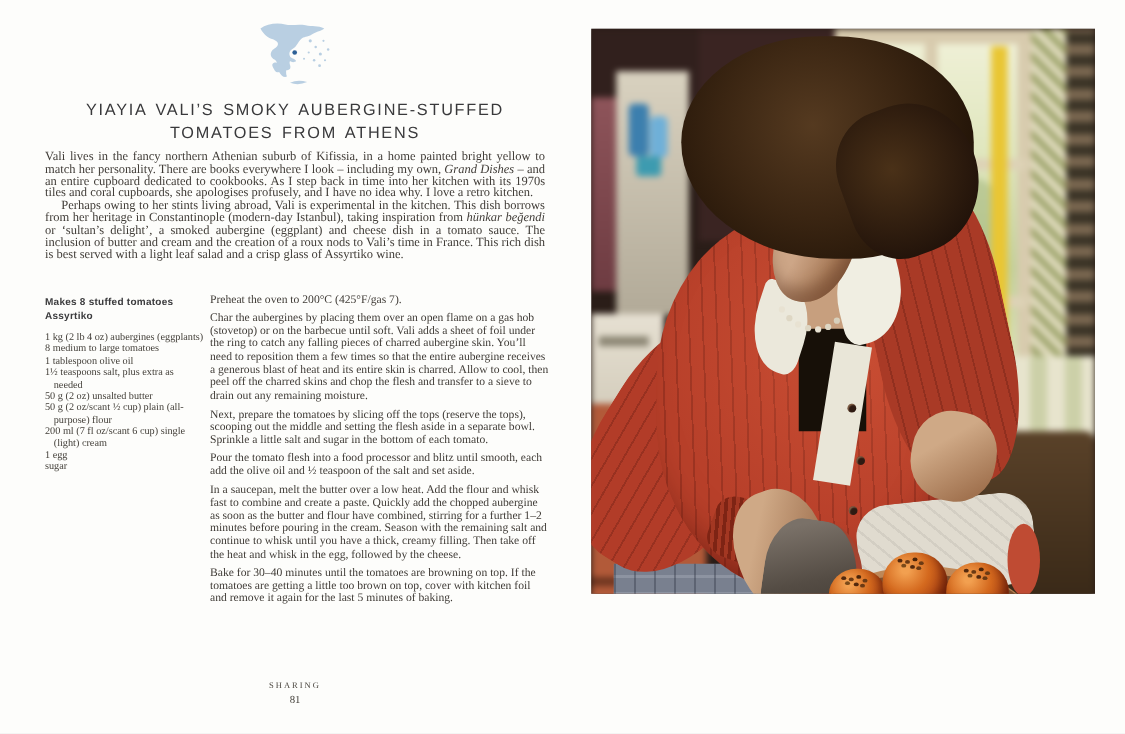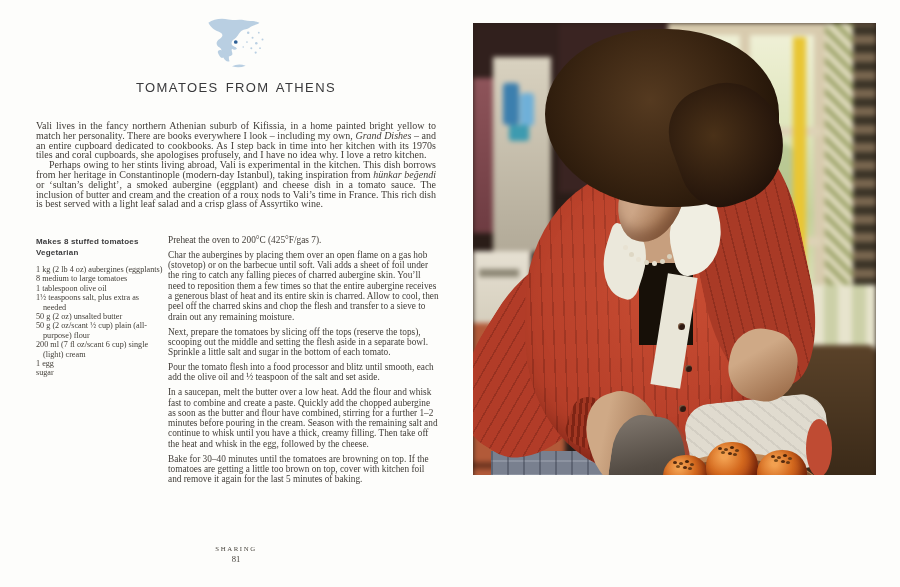--- a/index.html
+++ b/index.html
@@ -178,32 +178,33 @@
           <circle fill="#b9cfe2" cx="90" cy="62" r="1.8"></circle>
         <circle fill="#b9cfe2" cx="97" cy="55" r="1.4"></circle>
           <circle fill="#b9cfe2" cx="70" cy="53" r="1.3"></circle>
         <circle fill="#b9cfe2" cx="95" cy="30" r="1.4"></circle>
           <circle fill="#b9cfe2" cx="101" cy="41" r="1.6"></circle>
         <circle fill="#2d6096" cx="58" cy="45" r="3"></circle>
       </svg>
     </div>
 
     <div class="title">
+      <div>YIAYIA VALI’S SMOKY AUBERGINE-STUFFED</div>
       <div>TOMATOES FROM ATHENS</div>
     </div>
 
     <div class="intro">
         <div class="intro-para"><span>Vali lives in the fancy northern Athenian suburb of Kifissia, in a home painted bright yellow to match her personality. There are books everywhere I look – including my own, </span><span style="font-style: italic;">Grand Dishes</span><span> – and an entire cupboard dedicated to cookbooks. As I step back in time into her kitchen with its 1970s tiles and coral cupboards, she apologises profusely, and I have no idea why. I love a retro kitchen.</span></div>
         <div class="intro-para"><span>Perhaps owing to her stints living abroad, Vali is experimental in the kitchen. This dish borrows from her heritage in Constantinople (modern-day Istanbul), taking inspiration from </span><span style="font-style: italic;">hünkar beğendi</span><span> or ‘sultan’s delight’, a smoked aubergine (eggplant) and cheese dish in a tomato sauce. The inclusion of butter and cream and the creation of a roux nods to Vali’s time in France. This rich dish is best served with a light leaf salad and a crisp glass of Assyrtiko wine.</span></div>
       </div>
 
     <div class="ing-col">
       <div class="ing-head">
         <div>Makes 8 stuffed tomatoes</div>
-        <div>Vegetarian</div>
+        <div>Assyrtiko</div>
       </div>
       <div class="ing-list">
           <div class="ing-item">1 kg (2 lb 4 oz) aubergines (eggplants)</div>
           <div class="ing-item">8 medium to large tomatoes</div>
           <div class="ing-item">1 tablespoon olive oil</div>
           <div class="ing-item">1½ teaspoons salt, plus extra as needed</div>
           <div class="ing-item">50 g (2 oz) unsalted butter</div>
           <div class="ing-item">50 g (2 oz/scant ½ cup) plain (all-purpose) flour</div>
           <div class="ing-item">200 ml (7 fl oz/scant 6 cup) single (light) cream</div>
           <div class="ing-item">1 egg</div>

